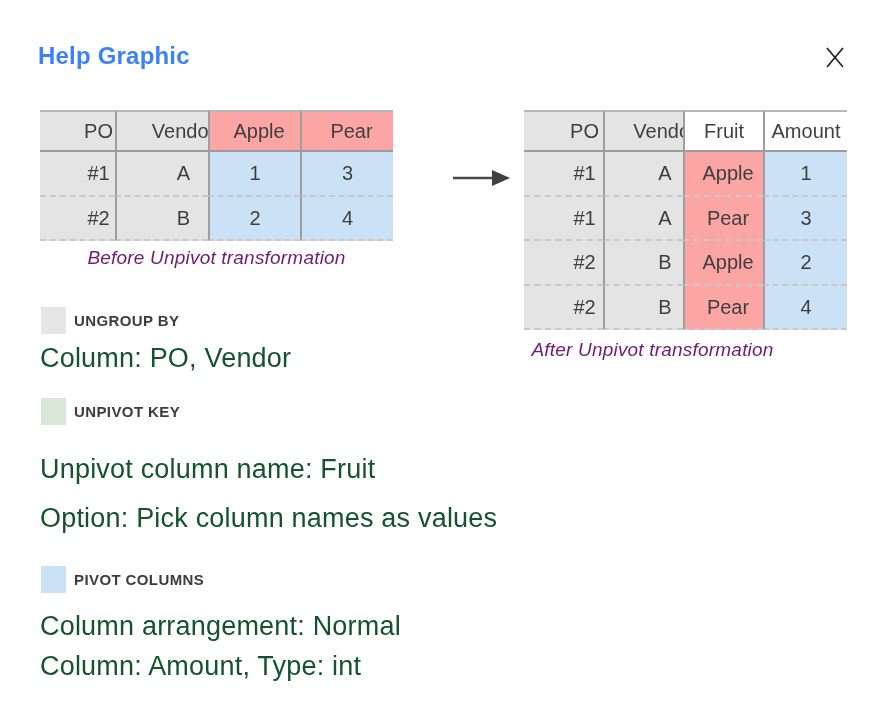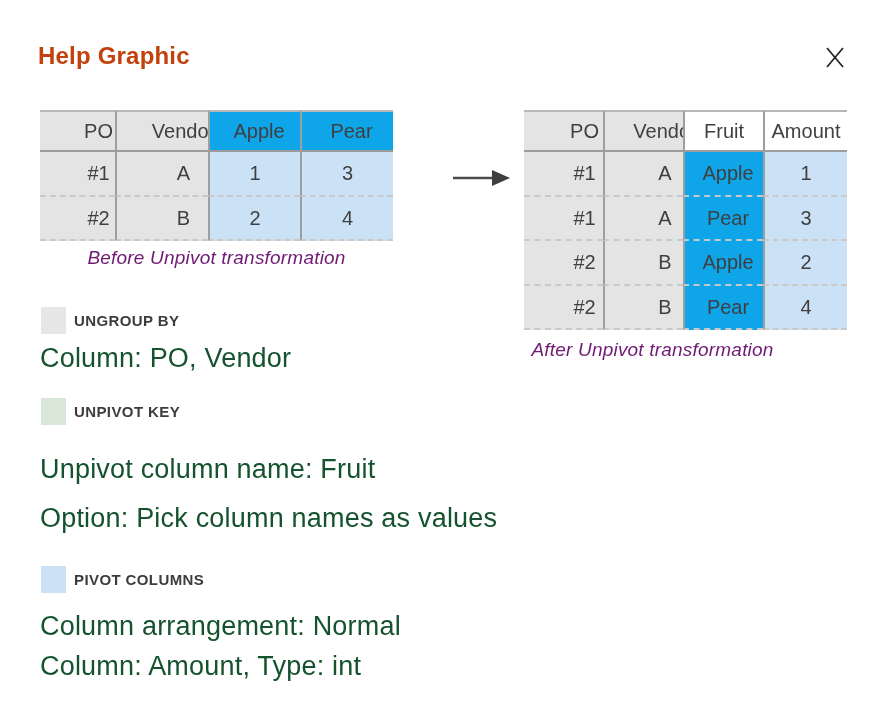--- a/index.html
+++ b/index.html
@@ -3,40 +3,40 @@
 <meta charset="utf-8">
 <style>
   html,body{margin:0;padding:0;background:#ffffff;}
   #stage{
     position:relative;width:878px;height:726px;background:#ffffff;
     font-family:"Liberation Sans",sans-serif;overflow:hidden;
   }
   
   .dlg-title{
     position:absolute;left:38px;top:42px;font-size:24px;font-weight:bold;
-    color:#c2410c;letter-spacing:0.2px;
+    color:#3b82f6;letter-spacing:0.2px;
   }
   .close-btn{
     position:absolute;left:818px;top:40px;width:34px;height:34px;
     display:flex;align-items:center;justify-content:center;cursor:pointer;
     background:transparent;border:none;padding:0;
   }
   
   .tbl{position:absolute;display:grid;}
   .tbl-before{left:40px;top:110px;grid-template-columns:75px 93px 92px 93px;grid-template-rows:42px 45px 44px;}
   .tbl-after{left:524px;top:110px;grid-template-columns:79px 80px 80px 84px;grid-template-rows:42px 45px 44px 45px 44px;}
   .cell{
     display:flex;align-items:center;justify-content:center;
     font-size:20px;color:#3f3f3f;box-sizing:border-box;
   }
   .hdr{border-top:2px solid #b7b7b7;border-bottom:2px solid #9c9c9c;}
   .brow{border-bottom:2px dashed #c9c9c9;}
   .vline{border-left:2px solid #9e9e9e;}
   .bg-gray{background:#e4e4e4;padding-left:42px;}
-  .bg-green{background:#0ea5e9;padding-left:8px;}
+  .bg-green{background:#fca5a5;padding-left:8px;}
   .bg-blue{background:#cbe1f5;}
   .bg-white{background:#ffffff;}
   .caption{
     position:absolute;font-size:19px;font-style:italic;color:#701a75;
     text-align:center;letter-spacing:0.2px;
   }
   .caption-before{left:40px;top:247px;width:353px;}
   .caption-after{left:491px;top:339px;width:323px;}
   .arrow-wrap{position:absolute;left:452px;top:167px;width:60px;height:22px;}
   

